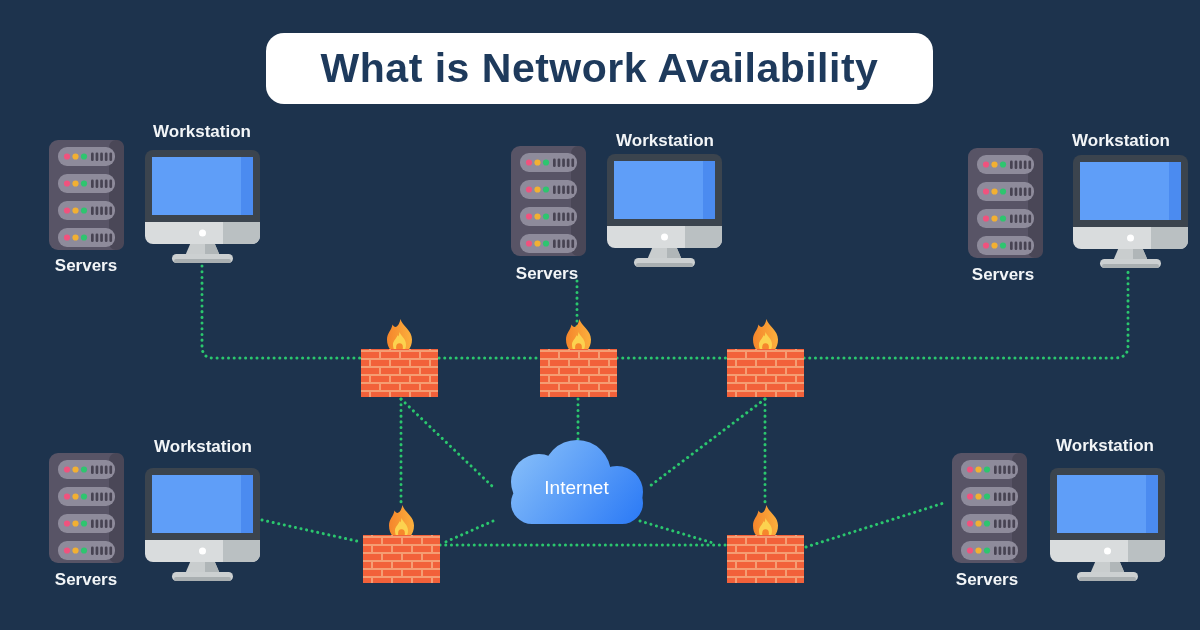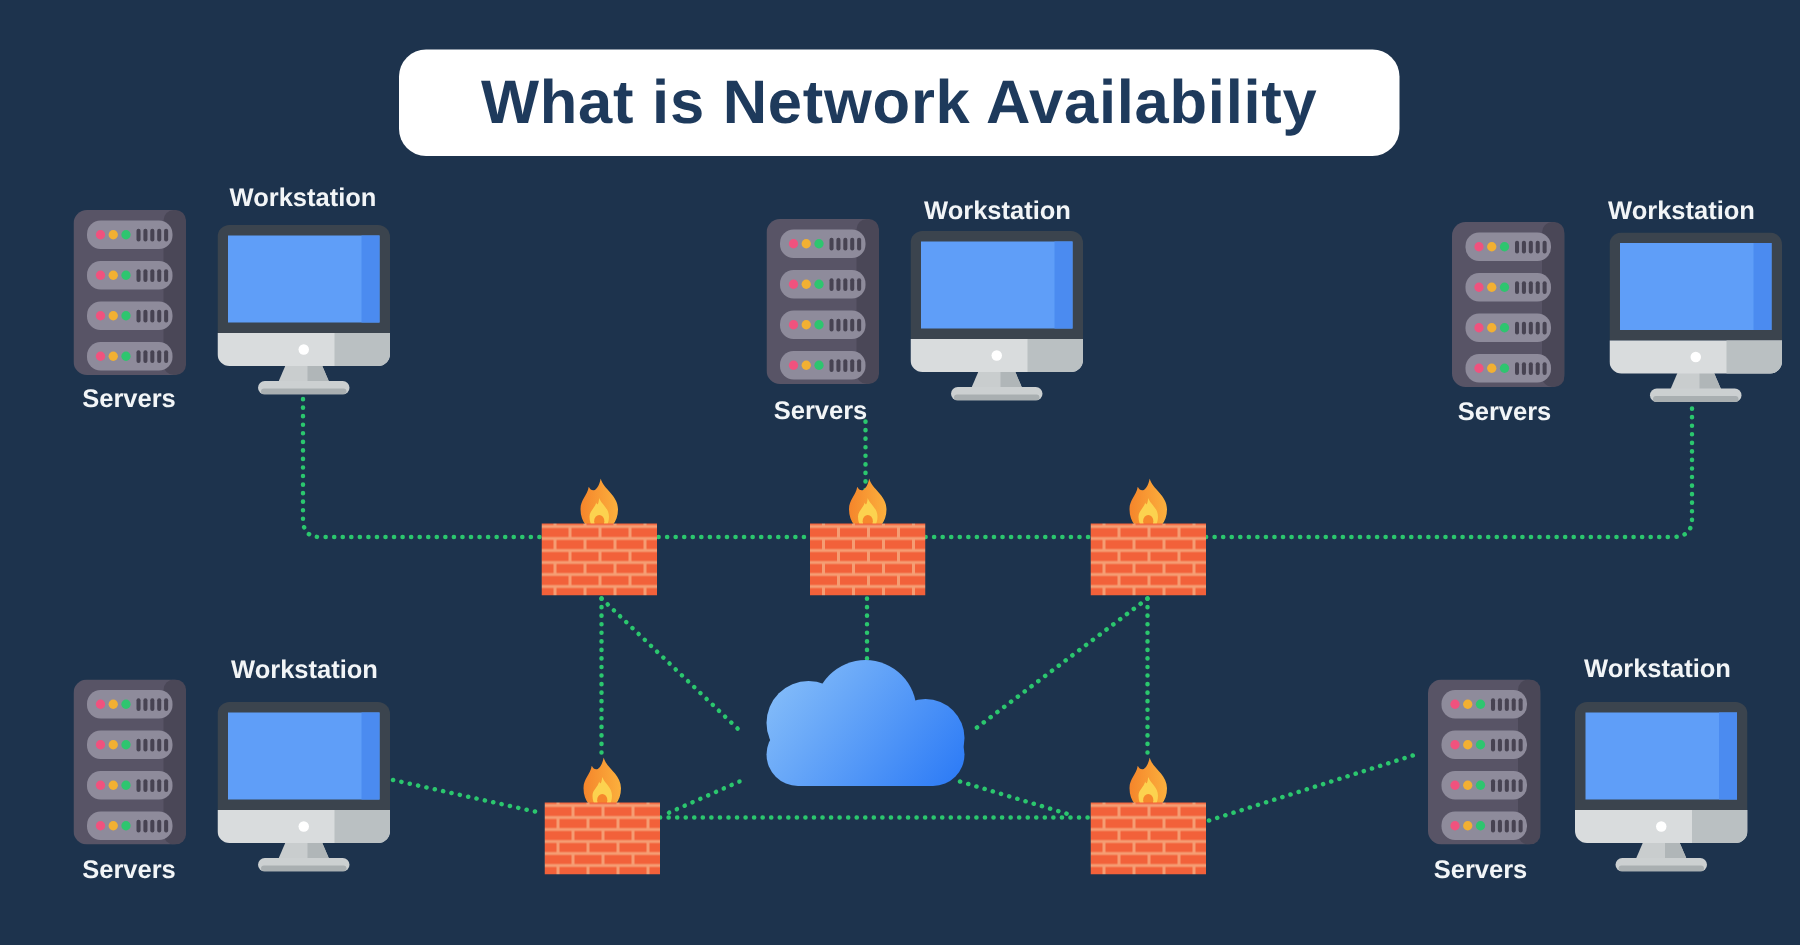--- a/index.html
+++ b/index.html
@@ -191,20 +191,21 @@
   <svg class="icon" style="left:363px;top:505px;width:77px;height:78px">
       <use href="#icon-firewall"></use>
     </svg>
   <svg class="icon" style="left:727px;top:505px;width:77px;height:78px">
       <use href="#icon-firewall"></use>
     </svg>
 
   <svg class="icon" style="left:505px;top:440px;width:143px;height:84px">
       <use href="#icon-cloud"></use>
     </svg>
+  <span class="cloud-lbl" style="left:505px;top:477px">Internet</span>
 
   <svg class="icon" style="left:49px;top:453px;width:75px;height:110px">
       <use href="#icon-rack"></use>
     </svg>
   <span class="lbl" style="left:11px;top:570px">Servers</span>
   <svg class="icon" style="left:145px;top:468px;width:115px;height:113px">
       <use href="#icon-monitor"></use>
     </svg>
   <span class="lbl" style="left:128px;top:437px">Workstation</span>
 

